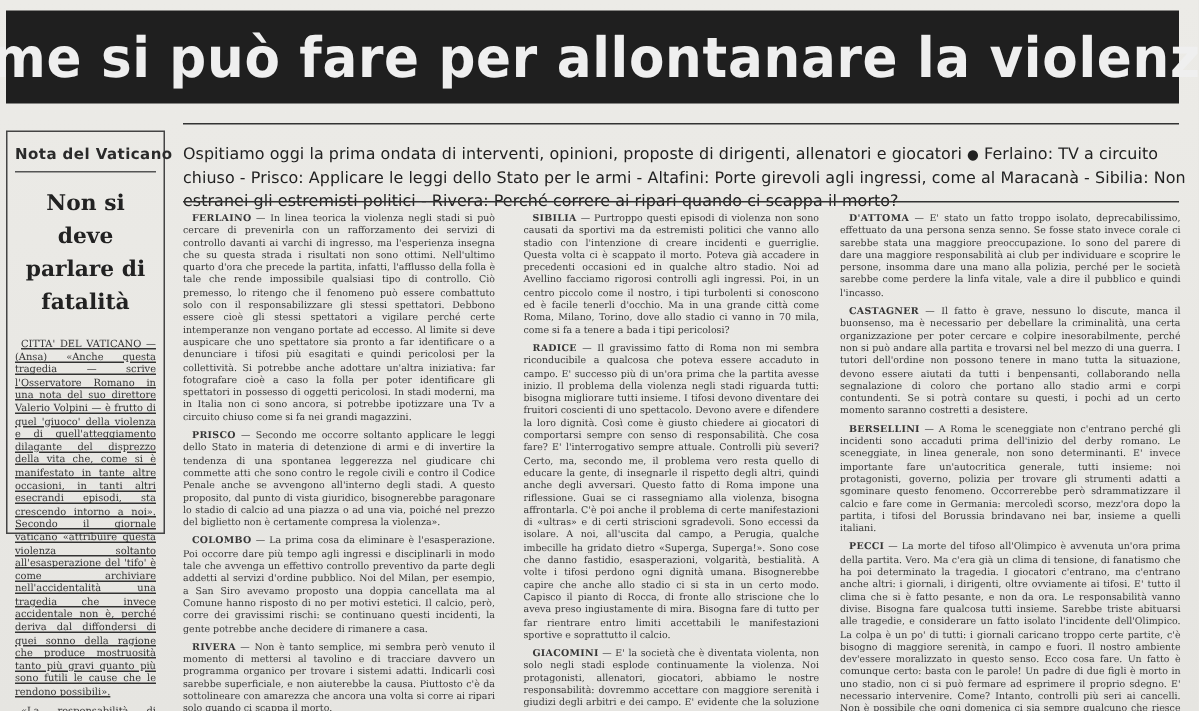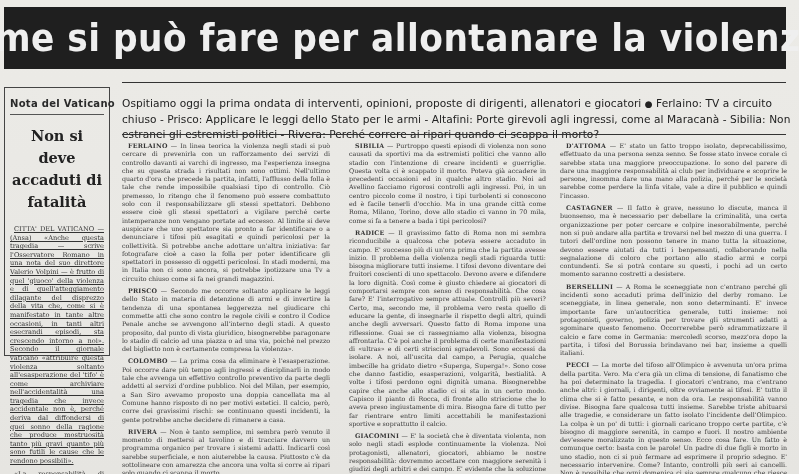--- a/index.html
+++ b/index.html
@@ -74,21 +74,21 @@
 <body>
 
 <div class="page">
 
   <div class="headline-bar">
     <div class="headline">Come si può fare per allontanare la violenza?</div>
   </div>
 
   <div class="sidebar">
     <div class="kicker">Nota del Vaticano</div>
-    <div class="title">Non si deve accaduti di fatalità</div>
+    <div class="title">Non si deve parlare di fatalità</div>
     <div class="body">
       <p>CITTA' DEL VATICANO — (Ansa) «Anche questa tragedia — scrive l'Osservatore Romano in una nota del suo direttore Valerio Volpini — è frutto di quel 'giuoco' della violenza e di quell'atteggiamento dilagante del disprezzo della vita che, come si è manifestato in tante altre occasioni, in tanti altri esecrandi episodi, sta crescendo intorno a noi». Secondo il giornale vaticano «attribuire questa violenza soltanto all'esasperazione del 'tifo' è come archiviare nell'accidentalità una tragedia che invece accidentale non è, perché deriva dal diffondersi di quei sonno della ragione che produce mostruosità tanto più gravi quanto più sono futili le cause che le rendono possibili».</p>
       <p>«La responsabilità di questa morte — aggiunge l'Osservatore Romano — non è soltanto dell'anonimo che l'ha data ma anche di quanti hanno permesso il diffondersi della violenza, negli stadi e altrove» e «dei molti che per indifferenza o stupidità, omertà o calcolo se ne fanno complici e ne trasmettono la carica distruttrice».</p>
     </div>
   </div>
 
   <div class="sub-rule-top"></div>
   <div class="subheadline">
     <span>Ospitiamo oggi la prima ondata di interventi, opinioni, proposte di dirigenti, allenatori e giocatori</span>
     <span class="bullet">●</span>

